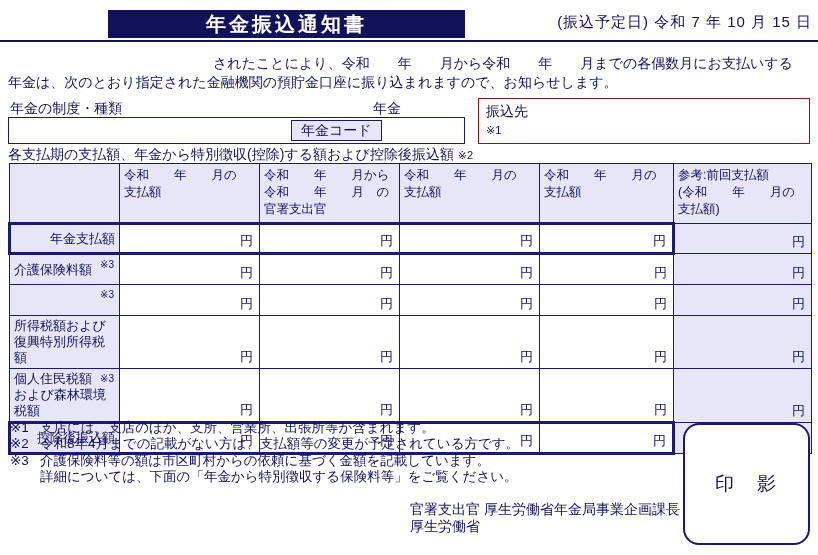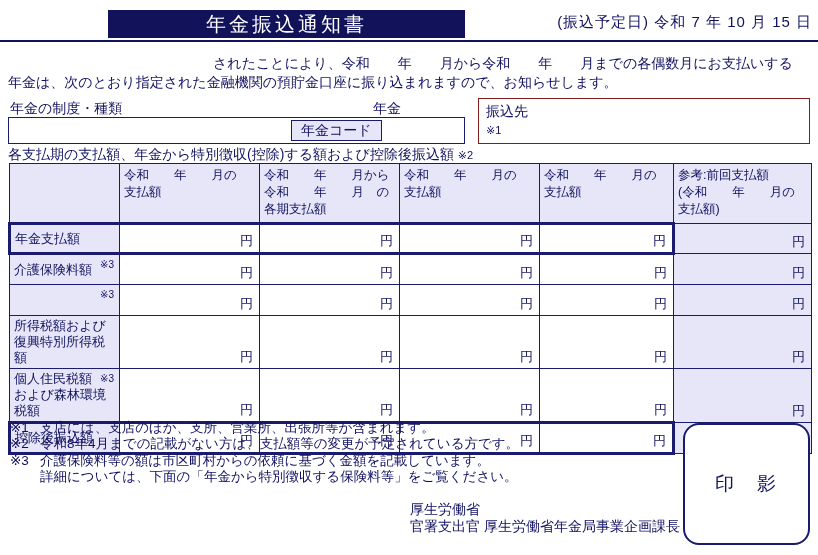--- a/index.html
+++ b/index.html
@@ -18,21 +18,21 @@
   .title-bar {
     position: absolute;
     left: 108px; top: 10px;
     width: 357px; height: 28px;
     background: #12125a;
     display: flex; align-items: center; justify-content: center;
   }
   .title-bar .title-text {
     color: #ffffff;
     font-size: 20px;
-    font-weight: normal;
+    font-weight: bold;
     letter-spacing: 3px;
   }
   .pay-date {
     position: absolute;
     right: 6px; top: 13px;
     font-size: 15px;
     letter-spacing: 1px;
     white-space: nowrap;
   }
   .top-rule {
@@ -124,21 +124,21 @@
     font-size: 13px;
     padding: 1px 6px 2px 4px;
   }
   .main-table td.ref { background: #e6e6f8; }
   .cell-note {
     position: absolute;
     top: 2px; right: 5px;
     font-size: 10px;
   }
   tr.thick td { border-top: 3px solid #1a1a6e; border-bottom: 3px solid #1a1a6e; }
-  tr.thick td:first-child { border-left: 3px solid #1a1a6e; }
+  tr.thick td:first-child { border-left: 3px solid #1a1a6e; text-align: right; }
   tr.thick td.thick-end { border-right: 3px solid #1a1a6e; }
   tr.thick td.ref { border-top: 1px solid #1a1a6e; border-bottom: 1px solid #1a1a6e; }
   .footnotes {
     position: absolute;
     left: 10px; top: 420px;
     font-size: 13.5px;
     line-height: 16.3px;
   }
   .fn { display: flex; white-space: nowrap; }
   .fn .fn-marker { width: 30px; flex: 0 0 30px; }
@@ -202,21 +202,21 @@
         <col style="width:134px">
         <col style="width:138px">
     </colgroup>
     <thead>
       <tr style="height:60px">
         <th></th>
         <th>令和　　年　　月の
 支払額</th>
         <th>令和　　年　　月から
 令和　　年　　月　の
-各期支払額</th>
+官署支出官</th>
         <th>令和　　年　　月の
 支払額</th>
         <th>令和　　年　　月の
 支払額</th>
         <th>参考:前回支払額
 (令和　　年　　月の
 支払額)</th>
       </tr>
     </thead>
     <tbody>
@@ -290,17 +290,17 @@
       <span class="fn-marker"></span>
       <span class="fn-text">詳細については、下面の「年金から特別徴収する保険料等」をご覧ください。</span>
     </div>
   </div>
 
   <div class="seal-box">
     <span class="seal-text">印　影</span>
   </div>
 
   <div class="issuer">
+    <div>官署支出官 厚生労働省年金局事業企画課長</div>
     <div>厚生労働省</div>
-    <div>官署支出官 厚生労働省年金局事業企画課長</div>
   </div>
 
 </div>
 
 </body></html>

